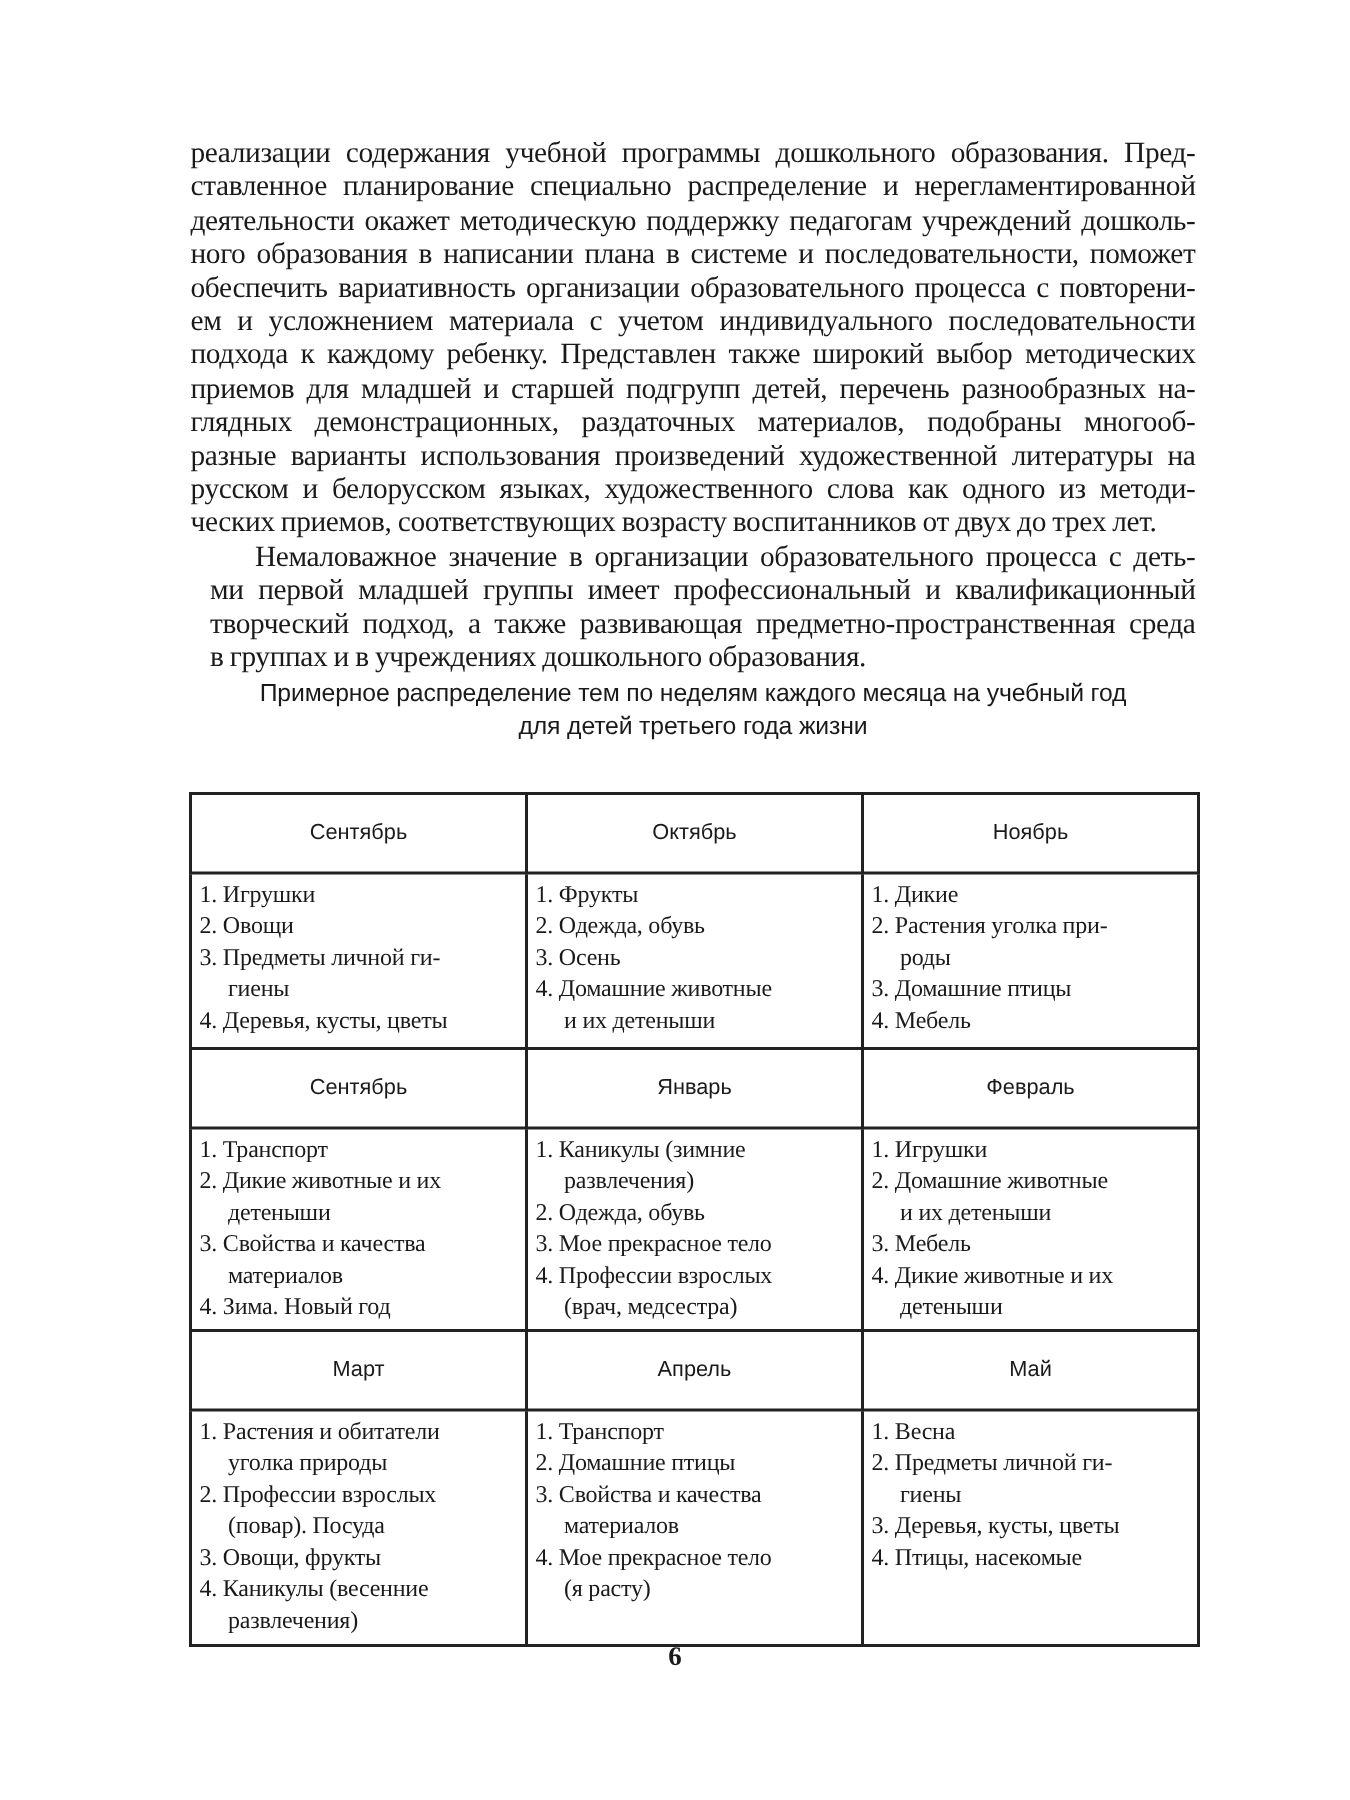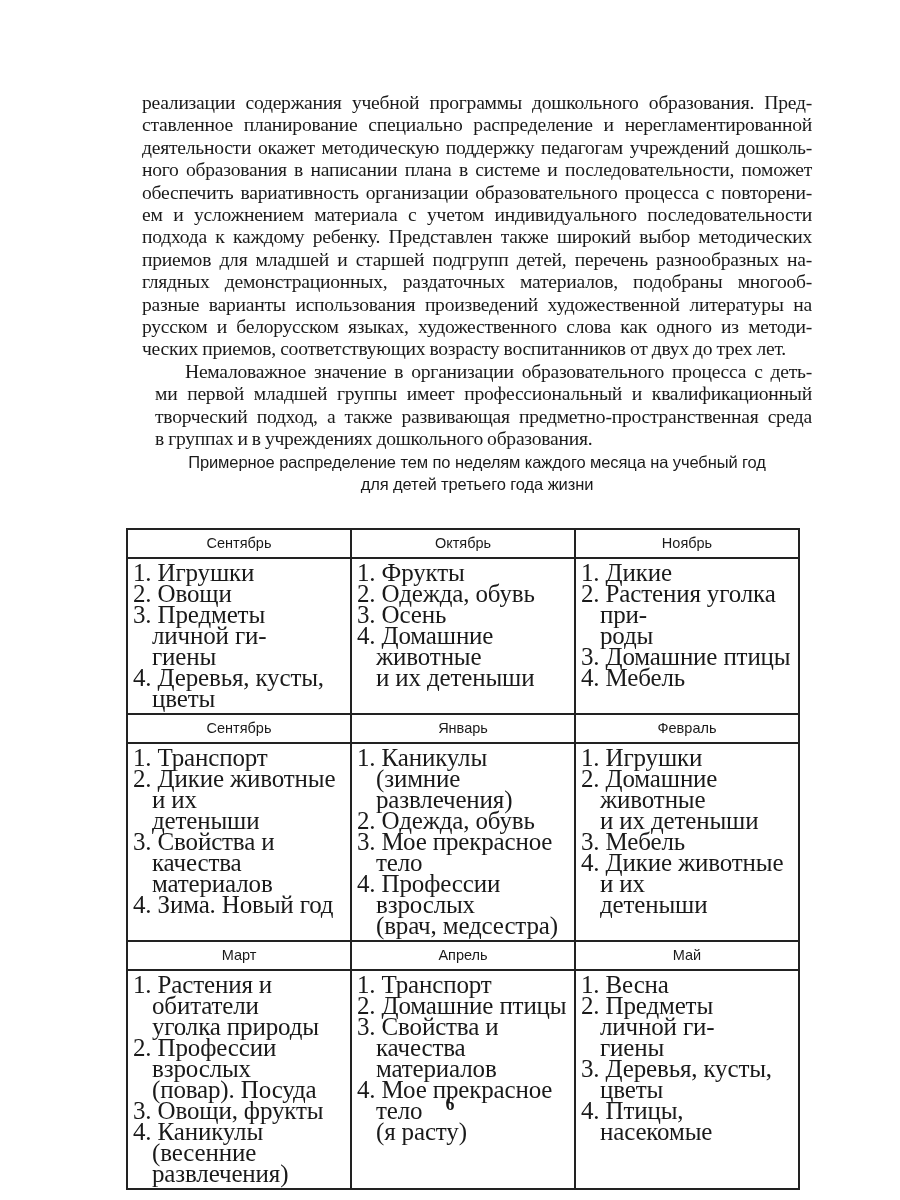--- a/index.html
+++ b/index.html
@@ -9,21 +9,21 @@
     }
     body {
       width: 900px;
       height: 1200px;
       position: relative;
       overflow: hidden;
       color: #1a1a1a;
     }
     .page {
       position: absolute;
-      left: 142px;
+      left: 127px;
       top: 92px;
       width: 670px;
     }
     .para {
       font-family: "Liberation Serif", "DejaVu Serif", serif;
       font-size: 19.6px;
       line-height: 22.4px;
       text-align: justify;
       text-align-last: auto;
       margin: 0;
@@ -60,34 +60,34 @@
     table.themes {
       position: absolute;
       left: 126px;
       top: 528px;
       width: 672px;
       border-collapse: collapse;
       table-layout: fixed;
     }
     table.themes td, table.themes th {
       border: 2px solid #222;
-      padding: 0;
+      padding: 12px;
       vertical-align: top;
     }
     table.themes th {
       font-family: "Liberation Sans", "DejaVu Sans", sans-serif;
       font-weight: normal;
       font-size: 14.5px;
       height: 27px;
       line-height: 27px;
       text-align: center;
     }
     table.themes td {
       font-family: "Liberation Serif", "DejaVu Serif", serif;
-      font-size: 25px;
+      font-size: 16px;
       line-height: 21px;
       padding: 3px 4px 4px 5px;
     }
     .topic {
       padding-left: 19px;
       text-indent: -19px;
       margin: 0;
       letter-spacing: -0.15px;
     }
     .row1 td { height: 108px; }

